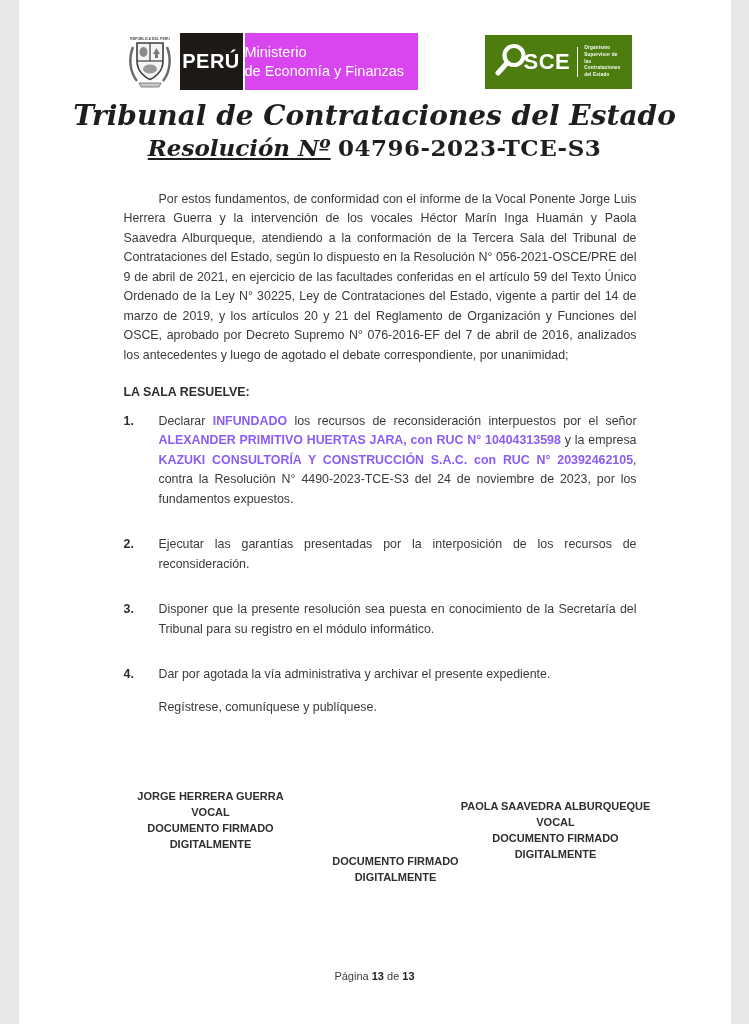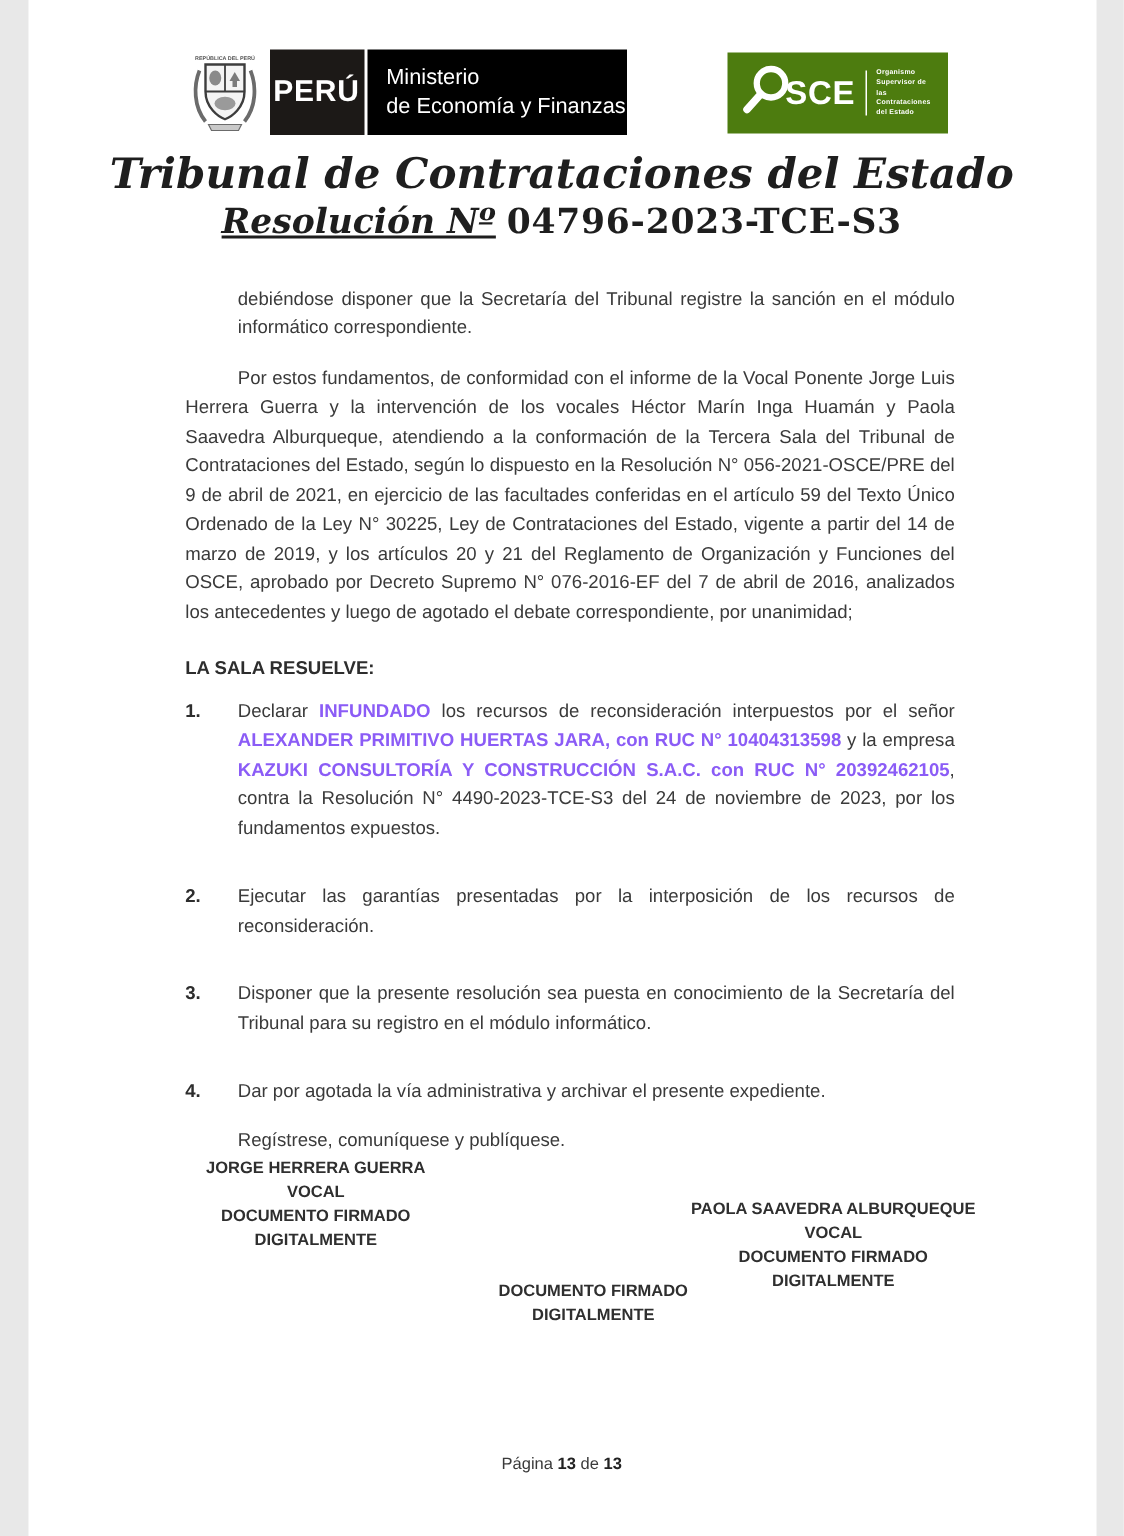--- a/index.html
+++ b/index.html
@@ -15,23 +15,23 @@
     display:flex; justify-content:space-between; align-items:stretch;
   }
   .gov-logo { display:flex; align-items:stretch; }
   .seal-wrap { width:46px; display:flex; align-items:center; justify-content:center; margin-right:7px; }
   .peru-box {
     width:63px; background:#1c1917; color:#fff;
     display:flex; align-items:center; justify-content:center;
     font-size:20px; font-weight:600; letter-spacing:0.5px;
   }
   .mef-box {
-    width:173px; background:#000000; color:#fff; margin-left:2px;
+    width:173px; background:#d946ef; color:#fff; margin-left:2px;
     display:flex; flex-direction:column; justify-content:center;
-    padding-left:13px; box-sizing:border-box;
+    box-sizing:border-box;
     font-size:14.5px; line-height:1.25; font-weight:400;
   }
   .osce-box {
     width:147px; height:54px; margin-top:2px; background:#4d7c0f; color:#fff;
     display:flex; align-items:center; box-sizing:border-box; padding:0 8px 0 8px;
   }
   .osce-acronym { font-size:22px; font-weight:800; letter-spacing:0.5px; margin-left:-3px; }
   .osce-divider { width:1px; height:30px; background:#fff; margin:0 6px 0 7px; }
   .osce-tagline { font-size:4.6px; line-height:1.5; font-weight:700; letter-spacing:0.2px; }
 
@@ -59,21 +59,21 @@
   .item-num { width:35px; flex:0 0 35px; font-weight:700; color:#2d2d2d; }
   .item-text { flex:1; text-align:justify; }
   .item-text b { color:#8b5cf6; }
   .closing-line { margin-left:35px !important; margin-top:13px !important; text-align:left; }
 
   
   .sig-block {
     position:absolute; width:200px; text-align:center;
     font-size:11px; font-weight:700; line-height:16px; color:#2f2f2f;
   }
-  .sig-left   { left:92px;  top:771px; }
+  .sig-left   { left:92px;  top:788px; }
   .sig-right  { left:437px; top:798px; }
   .sig-center { left:277px; top:853px; }
 
   
   .footer {
     position:absolute; left:0; right:0; top:970px; text-align:center;
     font-size:11px; color:#3a3a3a;
   }
   .footer b { color:#222; }
 </style>
@@ -126,21 +126,20 @@
     </div>
   </div>
 
   <div class="doc-title">Tribunal de Contrataciones del Estado</div>
   <div class="doc-subtitle">
     <span class="res-prefix">Resolución Nº</span>
     <span class="res-number">04796-2023-TCE-S3</span>
   </div>
 
   <div class="content">
-    <p class="para-indented">debiéndose disponer que la Secretaría del Tribunal registre la sanción en el módulo informático correspondiente.</p>
     <p class="para-first-indent">Por estos fundamentos, de conformidad con el informe de la Vocal Ponente Jorge Luis Herrera Guerra y la intervención de los vocales Héctor Marín Inga Huamán y Paola Saavedra Alburqueque, atendiendo a la conformación de la Tercera Sala del Tribunal de Contrataciones del Estado, según lo dispuesto en la Resolución N° 056-2021-OSCE/PRE del 9 de abril de 2021, en ejercicio de las facultades conferidas en el artículo 59 del Texto Único Ordenado de la Ley N° 30225, Ley de Contrataciones del Estado, vigente a partir del 14 de marzo de 2019, y los artículos 20 y 21 del Reglamento de Organización y Funciones del OSCE, aprobado por Decreto Supremo N° 076-2016-EF del 7 de abril de 2016, analizados los antecedentes y luego de agotado el debate correspondiente, por unanimidad;</p>
     <p class="resolve-heading">LA SALA RESUELVE:</p>
 
     <div class="list-item">
       <span class="item-num">1.</span>
       <p class="item-text"><span>Declarar </span><b>INFUNDADO</b><span> los recursos de reconsideración interpuestos por el señor </span><b>ALEXANDER PRIMITIVO HUERTAS JARA, con RUC N° 10404313598</b><span> y la empresa </span><b>KAZUKI CONSULTORÍA Y CONSTRUCCIÓN S.A.C. con RUC N° 20392462105</b><span>, contra la Resolución N° 4490-2023-TCE-S3 del 24 de noviembre de 2023, por los fundamentos expuestos.</span></p>
     </div>
 
     <div class="list-item">
       <span class="item-num">2.</span>

